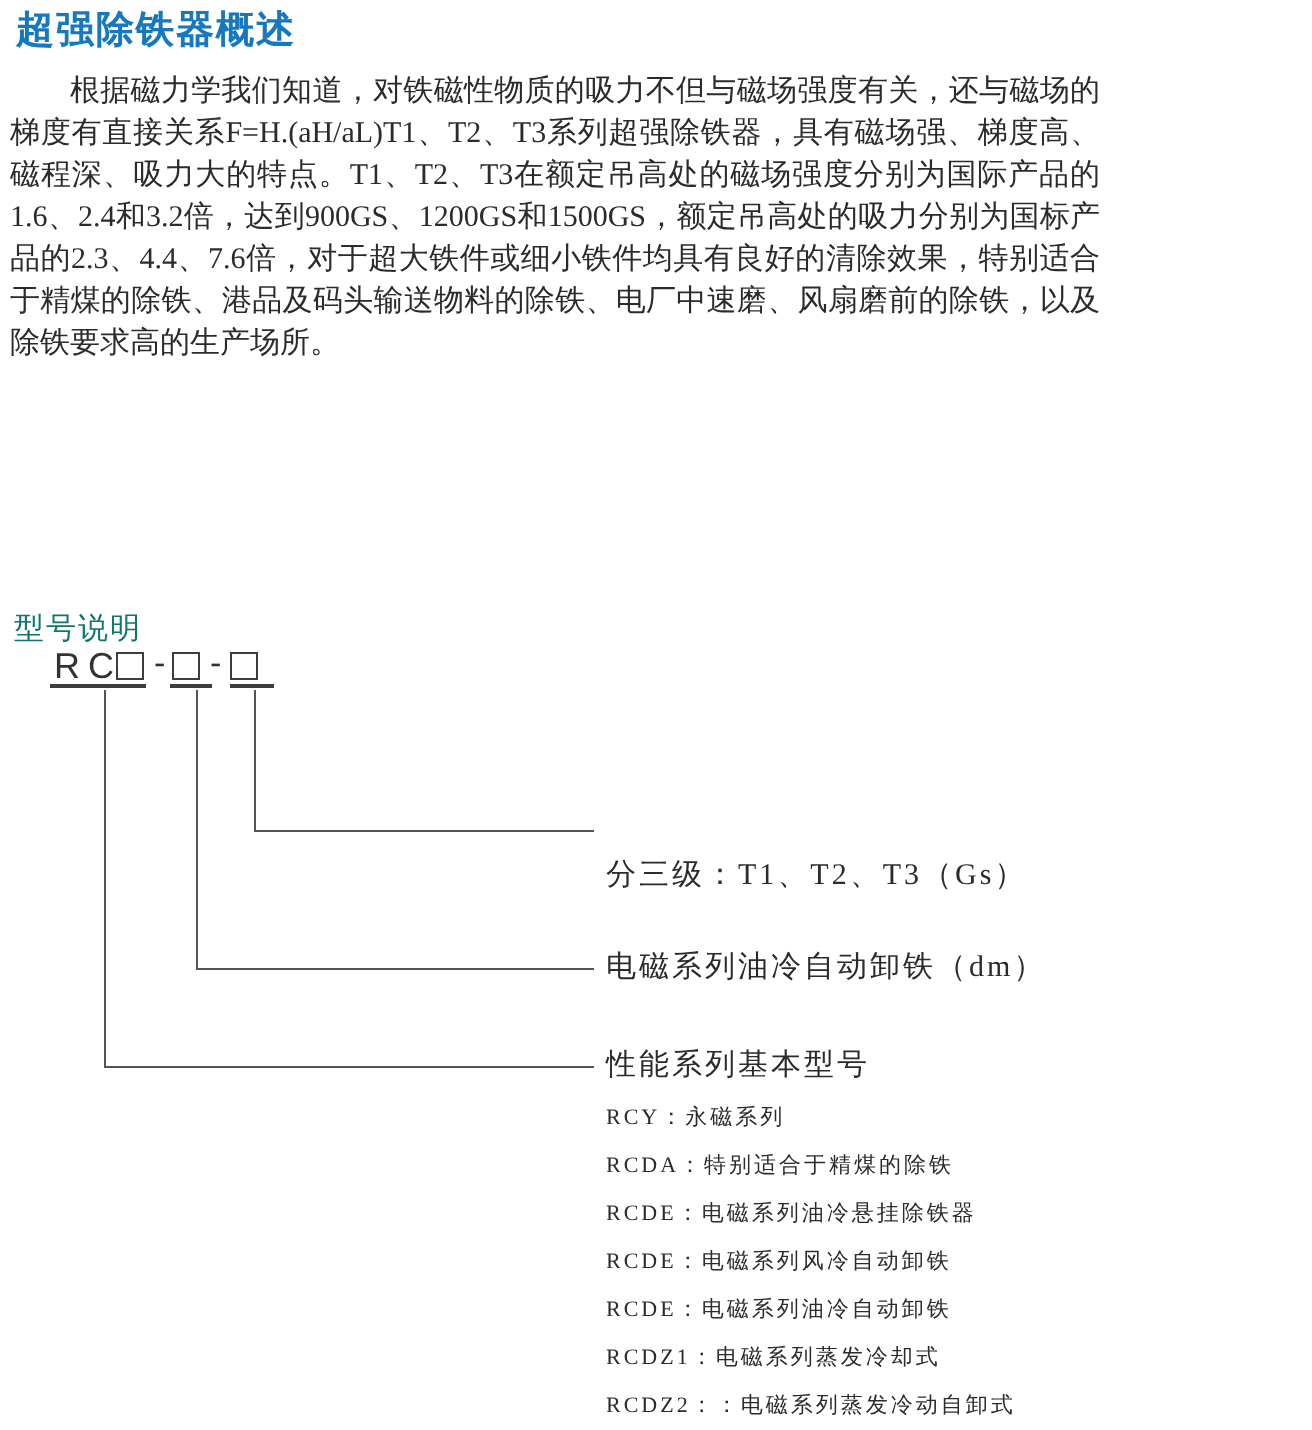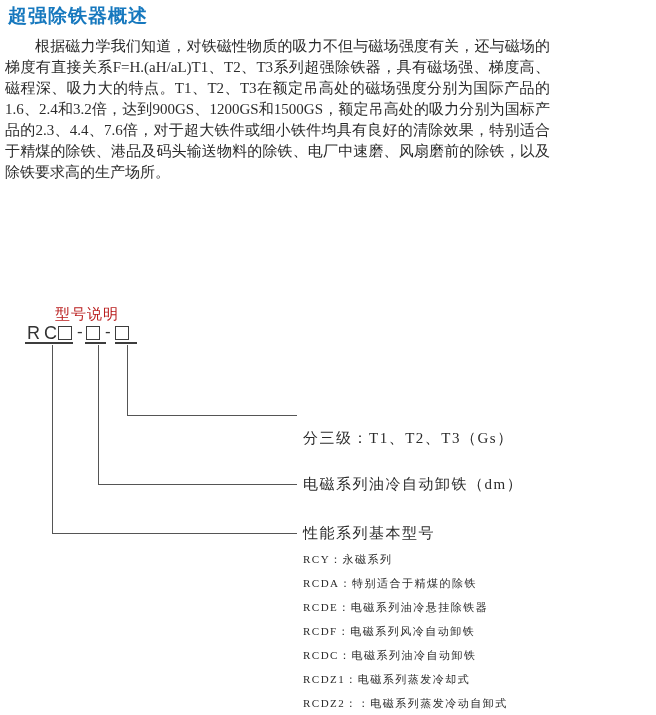--- a/index.html
+++ b/index.html
@@ -34,23 +34,22 @@
   
   .model-section {
     position: absolute;
     top: 300px; left: 0; right: 0; bottom: 0;
   }
   .model-heading {
     position: absolute;
     top: 5px; left: 7px;
     font-family: "Liberation Sans", sans-serif;
     font-size: 15px;
-    color: #b91c1c;
+    color: #0f766e;
     letter-spacing: 1px;
-    margin-left: 48px;
   }
   .code-letter {
     position: absolute;
     top: 24px;
     font-family: "Liberation Sans", sans-serif;
     font-size: 18px;
     line-height: 18px;
     color: #333;
   }
   .code-dash {
@@ -132,20 +131,20 @@
     <div class="callout" style="top:130px">分三级：T1、T2、T3（Gs）</div>
 
     <div class="callout" style="top:176px">电磁系列油冷自动卸铁（dm）</div>
 
     <div class="callout" style="top:225px">性能系列基本型号</div>
 
     <div class="series-list">
       <div class="series-item">RCY：永磁系列</div>
       <div class="series-item">RCDA：特别适合于精煤的除铁</div>
       <div class="series-item">RCDE：电磁系列油冷悬挂除铁器</div>
-      <div class="series-item">RCDF：电磁系列风冷自动卸铁</div>
-      <div class="series-item">RCDC：电磁系列油冷自动卸铁</div>
+      <div class="series-item">RCDE：电磁系列风冷自动卸铁</div>
+      <div class="series-item">RCDE：电磁系列油冷自动卸铁</div>
       <div class="series-item">RCDZ1：电磁系列蒸发冷却式</div>
       <div class="series-item">RCDZ2：：电磁系列蒸发冷动自卸式</div>
     </div>
 
   </div>
 </div>
 
 </body></html>

